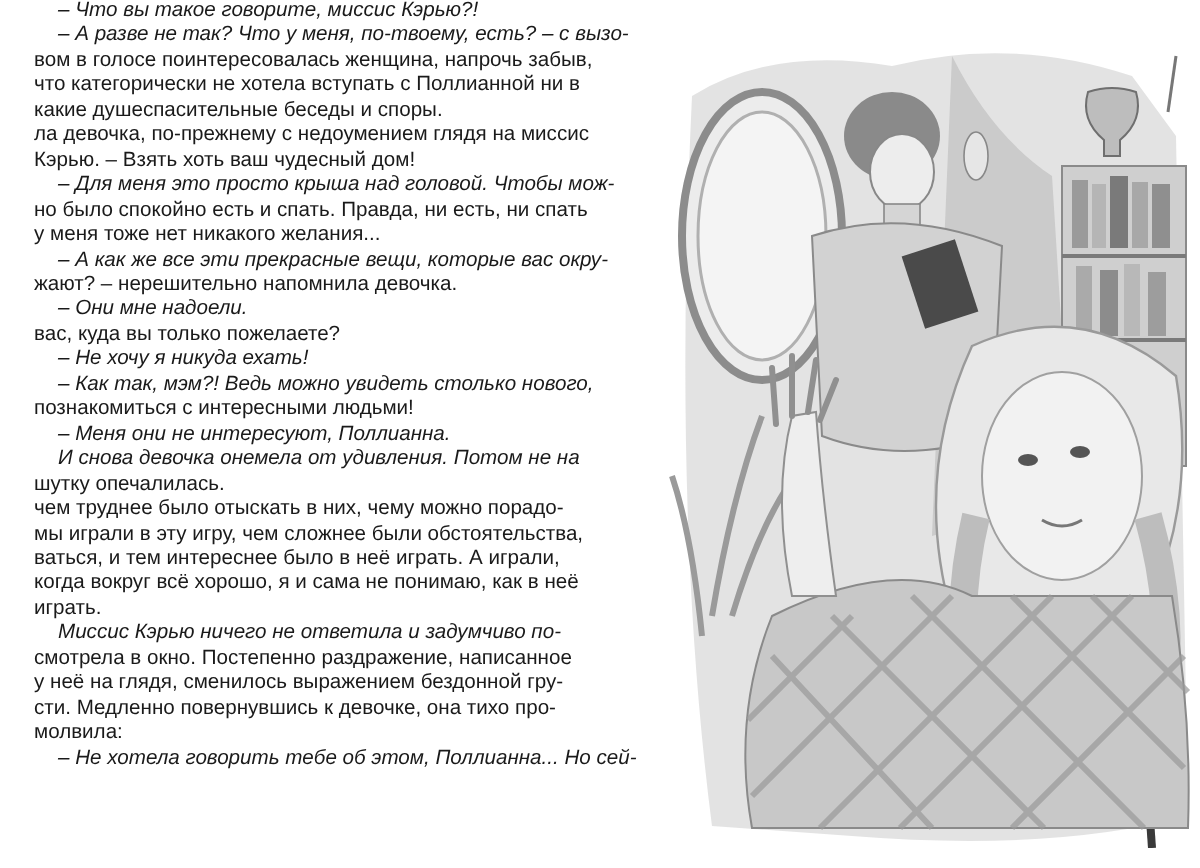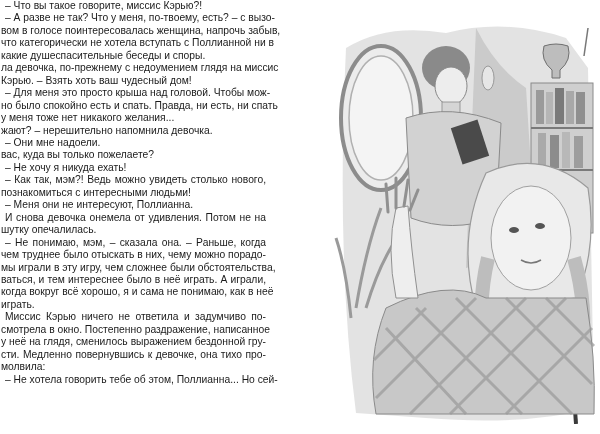--- a/index.html
+++ b/index.html
@@ -2,23 +2,23 @@
 <html><head>
   <meta charset="utf-8">
   <style>
     html, body { margin: 0; padding: 0; background: #ffffff; }
     body { width: 600px; height: 434px; position: relative; overflow: hidden; }
     .page-text {
       position: absolute; left: 1px; top: 0px; width: 265px;
       font-family: "Liberation Sans", sans-serif;
       font-size: 10.3px; line-height: 12.45px; color: #1a1a1a;
     }
-    .line { display: block; white-space: nowrap; text-align: justify; text-align-last: justify; }
+    .line { display: block; white-space: nowrap; text-align: justify; text-align-last: justify; padding-left: 16px; }
     .line.last { text-align-last: left; }
-    .line.indent { padding-left: 4px; }
+    .line.indent { padding-left: 28px; font-style: italic; }
     .page-number {
       position: absolute; left: 140px; top: 421px; width: 24px; text-align: center;
       font-family: "Liberation Sans", sans-serif; font-size: 9px; color: #222; margin-top: 28px;
     }
     .illustration {
       position: absolute; left: 326px; top: 8px; width: 272px; height: 416px;
     }
     .illustration svg { width: 100%; height: 100%; display: block; }
   </style>
 </head>
@@ -28,30 +28,30 @@
     <span class="line indent last">– Что вы такое говорите, миссис Кэрью?!</span>
     <span class="line indent">– А разве не так? Что у меня, по-твоему, есть? – с вызо-</span>
     <span class="line">вом в голосе поинтересовалась женщина, напрочь забыв,</span>
     <span class="line">что категорически не хотела вступать с Поллианной ни в</span>
     <span class="line last">какие душеспасительные беседы и споры.</span>
     <span class="line">ла девочка, по-прежнему с недоумением глядя на миссис</span>
     <span class="line last">Кэрью. – Взять хоть ваш чудесный дом!</span>
     <span class="line indent">– Для меня это просто крыша над головой. Чтобы мож-</span>
     <span class="line">но было спокойно есть и спать. Правда, ни есть, ни спать</span>
     <span class="line last">у меня тоже нет никакого желания...</span>
+    <span class="line indent">– А как же все эти прекрасные вещи, которые вас окру-</span>
     <span class="line last">жают? – нерешительно напомнила девочка.</span>
     <span class="line indent last">– Они мне надоели.</span>
     <span class="line last">вас, куда вы только пожелаете?</span>
     <span class="line indent last">– Не хочу я никуда ехать!</span>
     <span class="line indent">– Как так, мэм?! Ведь можно увидеть столько нового,</span>
     <span class="line last">познакомиться с интересными людьми!</span>
     <span class="line indent last">– Меня они не интересуют, Поллианна.</span>
     <span class="line indent">И снова девочка онемела от удивления. Потом не на</span>
     <span class="line last">шутку опечалилась.</span>
-    <span class="line indent">– Не понимаю, мэм, – сказала она. – Раньше, когда</span>
     <span class="line">чем труднее было отыскать в них, чему можно порадо-</span>
     <span class="line">мы играли в эту игру, чем сложнее были обстоятельства,</span>
     <span class="line">ваться, и тем интереснее было в неё играть. А играли,</span>
     <span class="line">когда вокруг всё хорошо, я и сама не понимаю, как в неё</span>
     <span class="line last">играть.</span>
     <span class="line indent">Миссис Кэрью ничего не ответила и задумчиво по-</span>
     <span class="line">смотрела в окно. Постепенно раздражение, написанное</span>
     <span class="line">у неё на глядя, сменилось выражением бездонной гру-</span>
     <span class="line">сти. Медленно повернувшись к девочке, она тихо про-</span>
     <span class="line last">молвила:</span>

